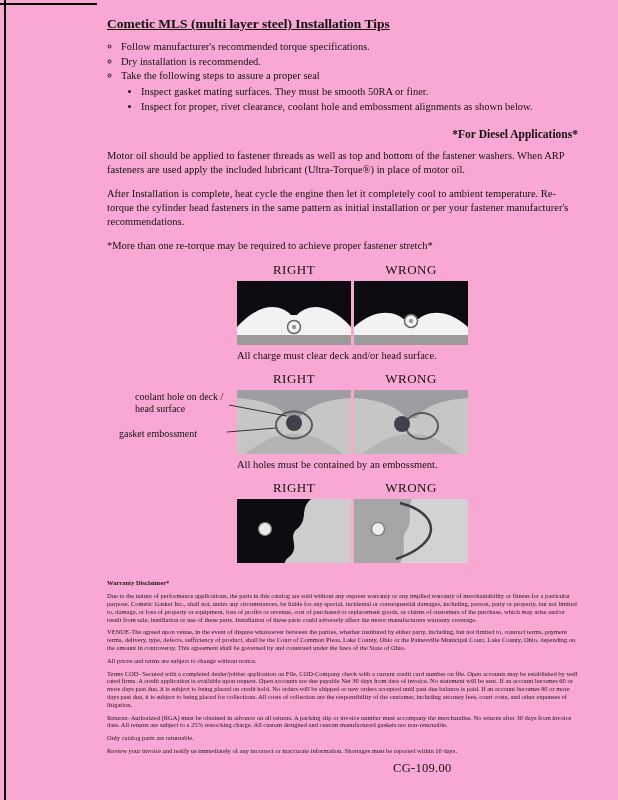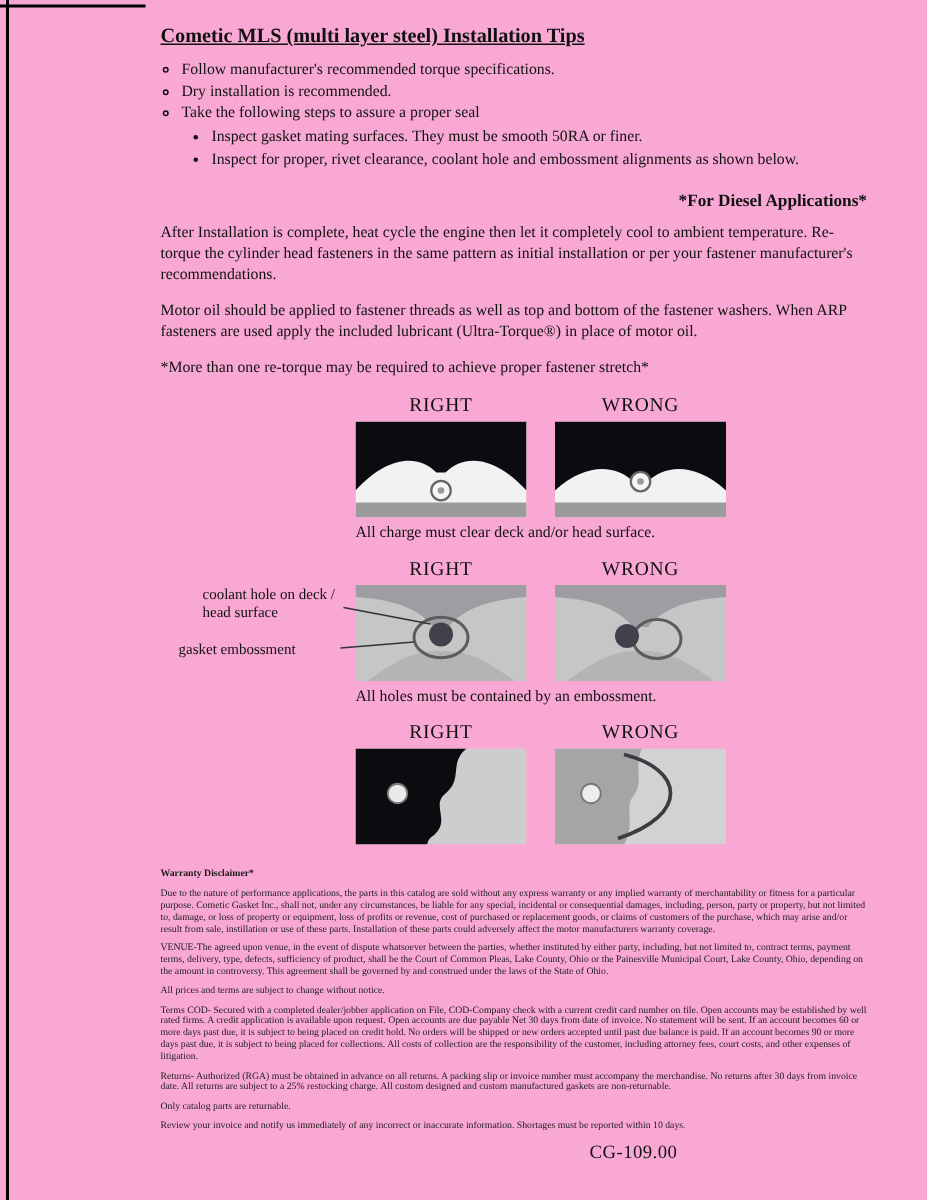--- a/index.html
+++ b/index.html
@@ -16,21 +16,21 @@
 
   ul.tips { margin:8px 0 0 0; padding-left:14px; list-style:circle; font-size:10.5px; line-height:1.3; }
   ul.tips > li { margin-bottom:1px; }
   ul.subtips { margin:2px 0 1px 0; padding-left:20px; list-style:disc; }
   ul.subtips > li { margin-bottom:1px; }
 
   .diesel-heading { font-size:11.5px; font-weight:bold; margin:15px 0 9px 0;text-align:right; }
   .body-p { font-size:10.5px; line-height:1.32; margin:0 0 10px 0; }
 
   .d-row { margin-top:4px; }
-  .d-pair { display:flex; gap:19px; margin-left:130px; }
+  .d-pair { display:flex; gap:3px; margin-left:130px; }
   .d-col { width:114px; }
   .d-label { text-align:center; font-size:13px; letter-spacing:0.5px; margin-bottom:3px; }
   svg.diagram { display:block; width:114px; height:64px; }
   .d-caption { margin:5px 0 10px 130px; font-size:10.5px; }
   .d-caption.narrow { width:250px; line-height:1.25; }
 
   .row-holes { position:relative; }
   .callout { position:absolute; font-size:10px; line-height:1.2; color:#111; }
   .callout-1 { left:28px; top:20px; width:98px; }
   .callout-2 { left:12px; top:57px; width:112px; }
@@ -59,22 +59,22 @@
       <li>
         <span>Take the following steps to assure a proper seal</span>
         <ul class="subtips">
           <li>Inspect gasket mating surfaces.  They must be smooth 50RA or finer.</li>
           <li>Inspect for proper, rivet clearance, coolant hole and embossment alignments as shown below.</li>
         </ul>
       </li>
     </ul>
 
     <h2 class="diesel-heading">*For Diesel Applications*</h2>
+    <p class="body-p">Motor oil should be applied to fastener threads as well as top and bottom of the fastener washers. When ARP fasteners are used apply the included lubricant (Ultra-Torque®) in place of motor oil.</p>
     <p class="body-p">After Installation is complete, heat cycle the engine then let it completely cool to ambient temperature. Re-torque the cylinder head fasteners in the same pattern as initial installation or per your fastener manufacturer's recommendations.</p>
-    <p class="body-p">Motor oil should be applied to fastener threads as well as top and bottom of the fastener washers. When ARP fasteners are used apply the included lubricant (Ultra-Torque®) in place of motor oil.</p>
     <p class="body-p">*More than one re-torque may be required to achieve proper fastener stretch*</p>
 
     <div class="d-row">
       <div class="d-pair">
         <div class="d-col">
           <div class="d-label">RIGHT</div>
           <svg class="diagram" viewBox="0 0 114 64">
             <rect width="114" height="64" fill="#f2f2f2"></rect>
             <path d="M0,0 H114 V46 C92,22 72,22 60,34 L54,34 C42,22 22,22 0,46 Z" fill="#0b0b10"></path>
             <rect y="54" width="114" height="10" fill="#9b9b9b"></rect>

